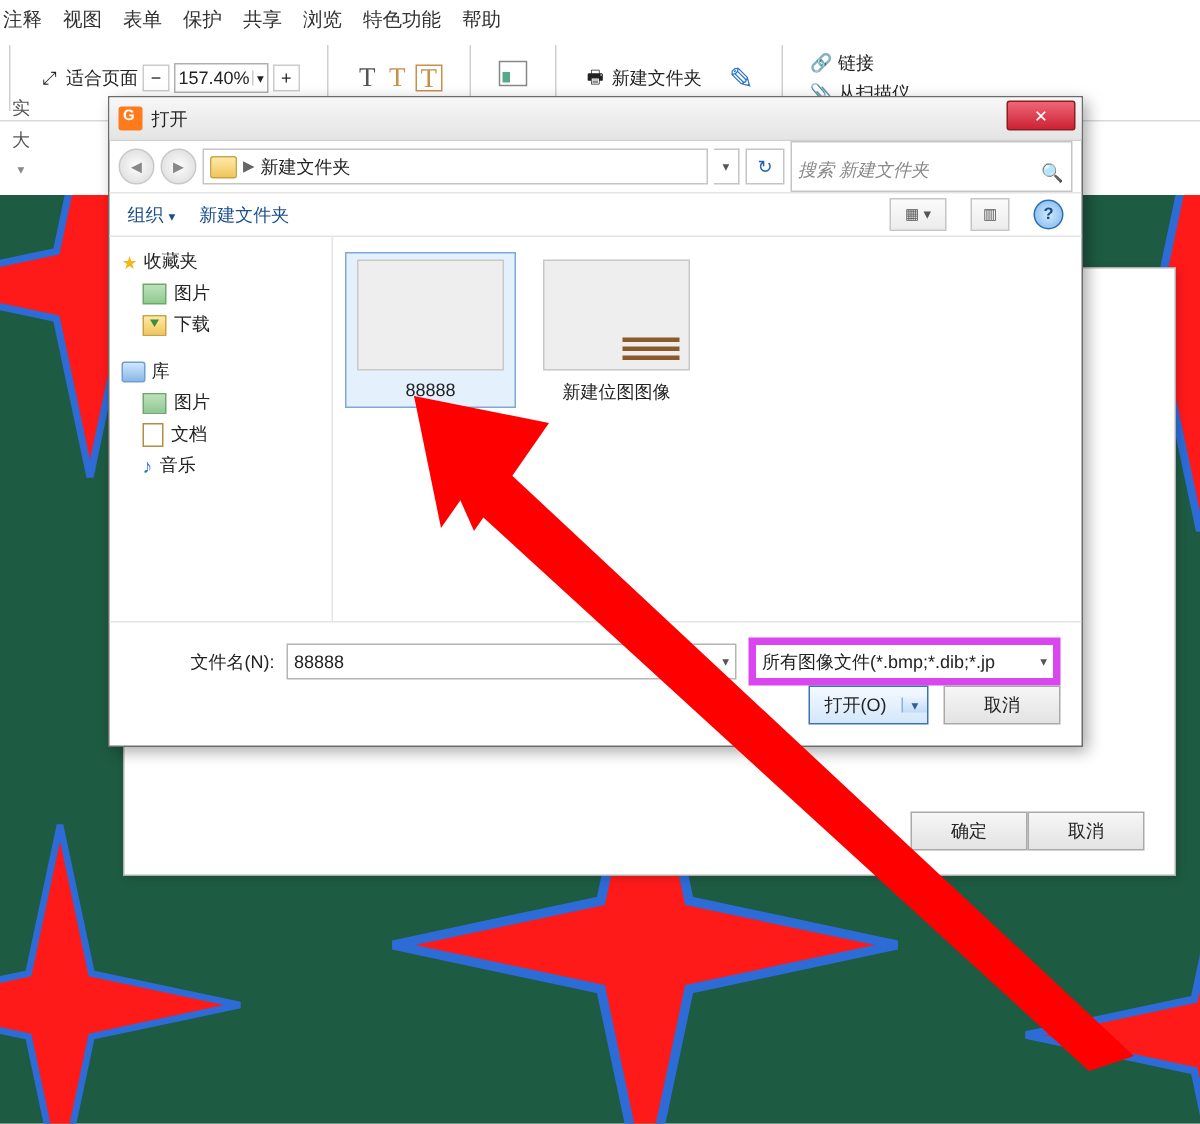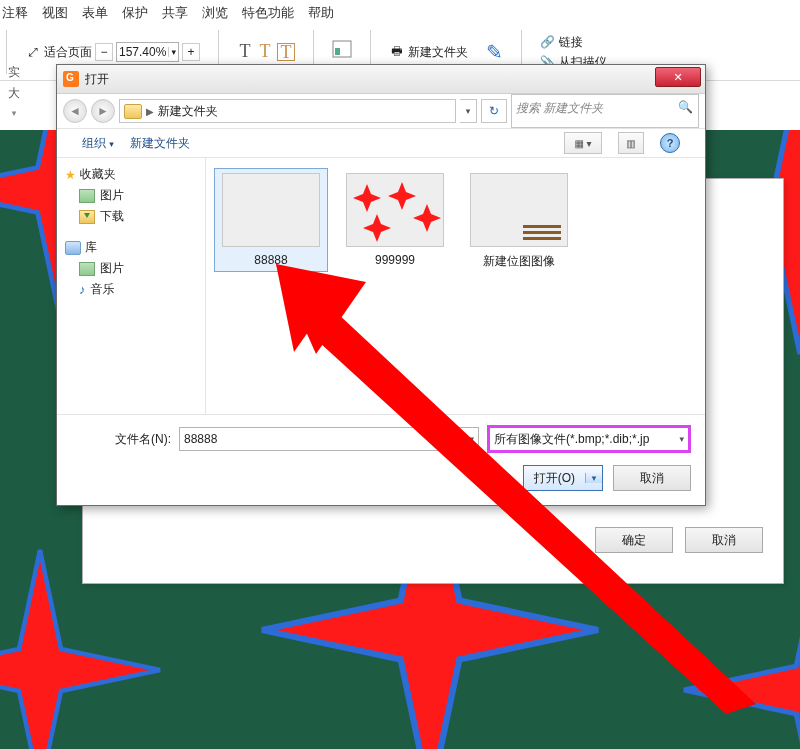--- a/index.html
+++ b/index.html
@@ -12,37 +12,37 @@
 .zoom-box{display:inline-flex;align-items:center;border:1px solid #b0b0b0;background:#fff;height:18px;padding:0 2px;font-size:12px}
 .zoom-box .drop{border-left:1px solid #ccc;margin-left:2px;padding-left:2px;font-size:9px}
 .rib-links{display:flex;flex-direction:column;gap:3px;font-size:12px}
 .rib-links .row{display:flex;align-items:center;gap:3px}
 .ico{width:16px;height:16px;display:inline-flex;align-items:center;justify-content:center;font-size:12px}
 .left-edge{position:absolute;left:0;top:60px;width:28px;display:flex;flex-direction:column;align-items:center;font-size:12px;color:#555}
 .left-edge .lbl{margin-top:4px}
 .canvas{position:absolute;left:0;right:0;top:130px;bottom:0;background:#1e5b43;overflow:hidden}
 .canvas svg{position:absolute}
 .inner-dialog{position:absolute;left:82px;top:178px;width:700px;height:404px;background:#fff;border:1px solid #b0b0b0;box-shadow:2px 2px 6px rgba(0,0,0,.15)}
-.inner-dialog .btns{position:absolute;right:20px;bottom:30px;display:flex;gap:12px}
+.inner-dialog .btns{position:absolute;right:20px;bottom:16px;display:flex;}
 .btn{min-width:76px;height:24px;border:1px solid #a9a9a9;background:linear-gradient(#f6f6f6,#e3e3e3);font-size:12px;display:flex;align-items:center;justify-content:center;cursor:pointer}
-.file-dialog{position:absolute;left:56px;top:64px;width:648px;background:#fff;border:1px solid #6c6c6c;box-shadow:3px 3px 10px rgba(0,0,0,.35)}
+.file-dialog{position:absolute;left:72px;top:64px;width:648px;background:#fff;border:1px solid #6c6c6c;box-shadow:3px 3px 10px rgba(0,0,0,.35)}
 .titlebar{height:28px;background:linear-gradient(#f7f7f7,#e4e4e4);border-bottom:1px solid #d0d0d0;display:flex;align-items:center;padding:0 4px 0 6px;position:relative}
 .tb-icon{width:16px;height:16px;background:#ff7a1a;border-radius:2px;margin-right:6px;position:relative}
 .tb-icon:after{content:"G";color:#fff;font-weight:bold;font-size:10px;position:absolute;left:3px;top:1px}
 .tb-close{position:absolute;right:4px;top:2px;width:44px;height:18px;background:linear-gradient(#e67,#c23);border:1px solid #8a1f1f;border-radius:2px;color:#fff;display:flex;align-items:center;justify-content:center;font-size:11px;cursor:pointer}
 .navrow{height:30px;display:flex;align-items:center;padding:2px 6px;gap:4px;border-bottom:1px solid #e4e4e4}
 .navbtn{width:22px;height:22px;border-radius:50%;background:radial-gradient(#fdfdfd,#d8d8d8);border:1px solid #c9c9c9;display:flex;align-items:center;justify-content:center;color:#888;cursor:pointer}
 .crumb{flex:1;height:22px;border:1px solid #c5c5c5;background:#fff;display:flex;align-items:center;padding:0 4px;gap:4px;font-size:12px}
 .crumb .folder-ico{width:16px;height:13px;background:linear-gradient(#ffe9a8,#f0c65c);border:1px solid #c9a441;border-radius:2px}
 .crumb .sep{color:#666;font-size:10px}
 .crumb-drop{width:16px;height:22px;border:1px solid #c5c5c5;border-left:none;background:#fff;display:flex;align-items:center;justify-content:center;font-size:9px;color:#555;cursor:pointer}
 .refresh{width:24px;height:22px;border:1px solid #c5c5c5;background:#fff;display:flex;align-items:center;justify-content:center;cursor:pointer;color:#2266aa}
-.searchbox{width:178px;height:22px;border:1px solid #c5c5c5;background:#fff;display:flex;align-items:flex-start;padding:5px 4px;color:#888;font-style:italic;position:relative}
+.searchbox{width:178px;height:22px;border:1px solid #c5c5c5;background:#fff;display:flex;align-items:flex-end;padding:5px 4px;color:#888;font-style:italic;position:relative}
 .searchbox .mag{position:absolute;right:5px;font-style:normal;color:#3a76c4}
-.toolbar{height:28px;border-bottom:1px solid #e4e4e4;display:flex;align-items:center;padding:0 25px;gap:16px;font-size:12px;color:#1b4f8a}
+.toolbar{height:28px;border-bottom:1px solid #e4e4e4;display:flex;align-items:center;padding:0 12px;gap:16px;font-size:12px;color:#1b4f8a}
 .toolbar .spacer{flex:1}
 .viewbtn{width:36px;height:20px;border:1px solid #c5c5c5;background:linear-gradient(#fbfbfb,#ececec);display:flex;align-items:center;justify-content:center;font-size:10px;color:#555;cursor:pointer}
 .helpbtn{width:18px;height:18px;border-radius:50%;border:1px solid #2a6fb3;background:radial-gradient(#d2e9ff,#7ab6eb);color:#1a4c80;font-weight:bold;font-size:11px;display:flex;align-items:center;justify-content:center;cursor:pointer}
 .body{display:flex;height:256px}
 .sidebar{width:148px;border-right:1px solid #e4e4e4;padding:6px 0;overflow:auto}
 .side-group{margin-bottom:10px}
 .side-head{display:flex;align-items:center;gap:4px;padding:2px 8px;font-size:12px}
 .side-head .star{color:#f3b71b}
 .side-head .lib{width:14px;height:12px;background:linear-gradient(#cfe6ff,#8ab7e6);border:1px solid #6f9fce;border-radius:2px}
 .side-item{display:flex;align-items:center;gap:5px;padding:2px 8px 2px 22px;cursor:pointer}
@@ -63,23 +63,23 @@
 .bliss{background:linear-gradient(#4a8fe0 0%,#73b0ea 45%,#6aa24d 47%,#3f7c28 100%)}
 .stars-bg{background:#1e5b43;position:relative}
 .stars-bg svg{position:absolute;left:0;top:0}
 .paint-bg{background:linear-gradient(90deg,#e7c23a 0 24%,#a43d31 24% 50%,#efe9df 50% 70%,#4a935e 70% 100%);position:relative}
 .paint-bg:after{content:"";position:absolute;right:6px;bottom:6px;width:38px;height:3px;background:#8a5a2a;box-shadow:0 -6px 0 #8a5a2a,0 -12px 0 #8a5a2a}
 .footer{padding:10px 14px 14px 14px;border-top:1px solid #e4e4e4}
 .frow{display:flex;align-items:center;gap:8px;justify-content:flex-end}
 .frow .lbl{font-size:12px}
 .fname{width:290px;height:22px;border:1px solid #b4b4b4;background:#fff;display:flex;align-items:center;padding:0 4px}
 .fname .drop{margin-left:auto;font-size:9px;color:#555}
-.ftype{width:190px;height:22px;border:3px solid #d946ef;background:#fff;display:flex;align-items:center;padding:0 4px;white-space:nowrap;overflow:hidden}
+.ftype{width:190px;height:22px;border:5px solid #d946ef;background:#fff;display:flex;align-items:center;padding:0 4px;white-space:nowrap;overflow:hidden}
 .ftype .drop{margin-left:auto;font-size:9px;color:#555}
-.frow2{margin-top:12px;display:flex;justify-content:flex-end;gap:10px}
+.frow2{display:flex;justify-content:flex-end;gap:10px}
 .openbtn{height:24px;border:1px solid #3b72b5;background:linear-gradient(#f4f9ff,#d4e7fb);display:flex;align-items:center;cursor:pointer}
 .openbtn .main{padding:0 10px}
 .openbtn .split{width:16px;border-left:1px solid #8ab0dc;display:flex;align-items:center;justify-content:center;font-size:9px;background:linear-gradient(#e8f2fe,#c2dcf7);color:#2e5d9b}
 .arrow-annot{position:absolute;left:236px;top:234px;pointer-events:none}
 </style>
 </head>
 <body>
 
 <div class="menu-bar">
   <span>注释</span>
@@ -220,43 +220,34 @@
       <div class="side-group">
         <div class="side-head">
             <span class="lib"></span>
             <span>库</span>
           </div>
         <div class="side-item">
             <span class="pic-ico"></span>
             <span>图片</span>
           </div>
         <div class="side-item">
+            <span class="doc-ico"></span>
+            <span>文档</span>
+          </div>
+        <div class="side-item">
             <span class="music-ico">♪</span>
             <span>音乐</span>
           </div>
       </div>
     </div>
 
     <div class="files">
       <div class="thumb selected">
         <div class="img bliss"></div>
         <div class="name">88888</div>
-      </div>
-      <div class="thumb">
-        <div class="img stars-bg">
-          <svg width="96" height="72">
-              <g fill="#ff1a1a">
-                <path d="M20 10l4 10 10 4-10 4-4 10-4-10-10-4 10-4z"></path>
-                <path d="M55 8l4 10 10 4-10 4-4 10-4-10-10-4 10-4z"></path>
-                <path d="M80 30l4 10 10 4-10 4-4 10-4-10-10-4 10-4z"></path>
-                <path d="M30 40l4 10 10 4-10 4-4 10-4-10-10-4 10-4z"></path>
-              </g>
-            </svg>
-        </div>
-        <div class="name">999999</div>
       </div>
       <div class="thumb">
         <div class="img paint-bg"></div>
         <div class="name">新建位图图像</div>
       </div>
     </div>
   </div>
 
   <div class="footer">
     <div class="frow">

